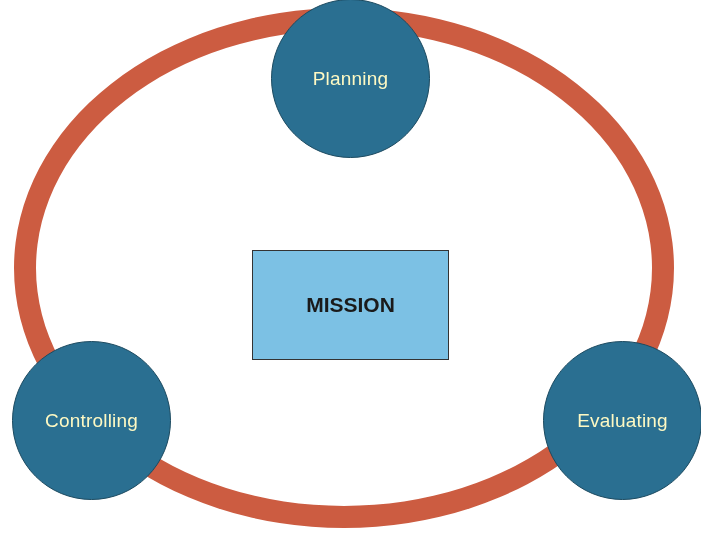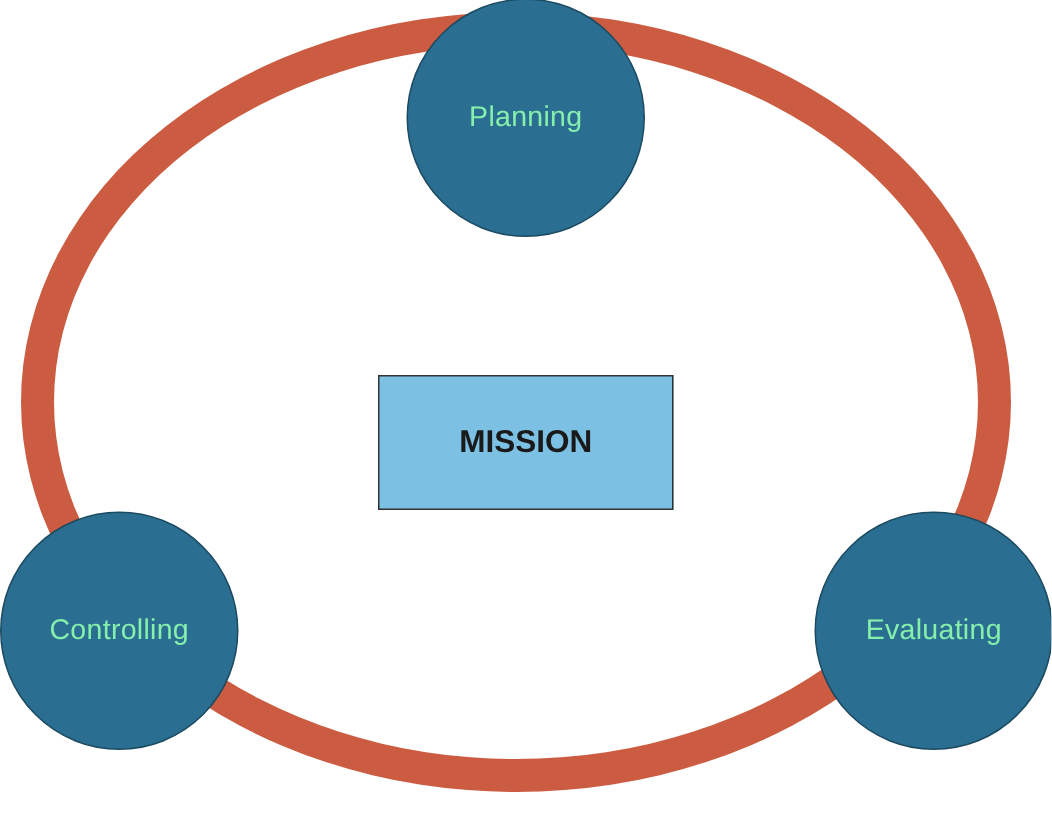--- a/index.html
+++ b/index.html
@@ -29,48 +29,48 @@
   }
   .node {
     position: absolute;
     border-radius: 50%;
     background: #2a6f91;
     border: 1.5px solid #1c4a60;
     box-sizing: border-box;
     display: flex;
     align-items: center;
     justify-content: center;
-    color: #86efac;
+    color: #fef9c3;
     font-size: 19px;
     letter-spacing: 0.2px;
   }
   .node-planning {
     left: 271px;
     top: -1px;
     width: 159px;
     height: 159px;
   }
   .node-controlling {
-    left: 0px;
+    left: 12px;
     top: 341px;
     width: 159px;
     height: 159px;
   }
   .node-evaluating {
     left: 543px;
     top: 341px;
     width: 159px;
     height: 159px;
   }
   .center-box {
     position: absolute;
     left: 252px;
     top: 250px;
     width: 197px;
-    height: 90px;
+    height: 110px;
     background: #7cc1e4;
     border: 1.5px solid #333333;
     box-sizing: border-box;
     display: flex;
     align-items: center;
     justify-content: center;
     color: #1a1a1a;
     font-size: 21px;
     font-weight: bold;
     line-height: 1.42;

